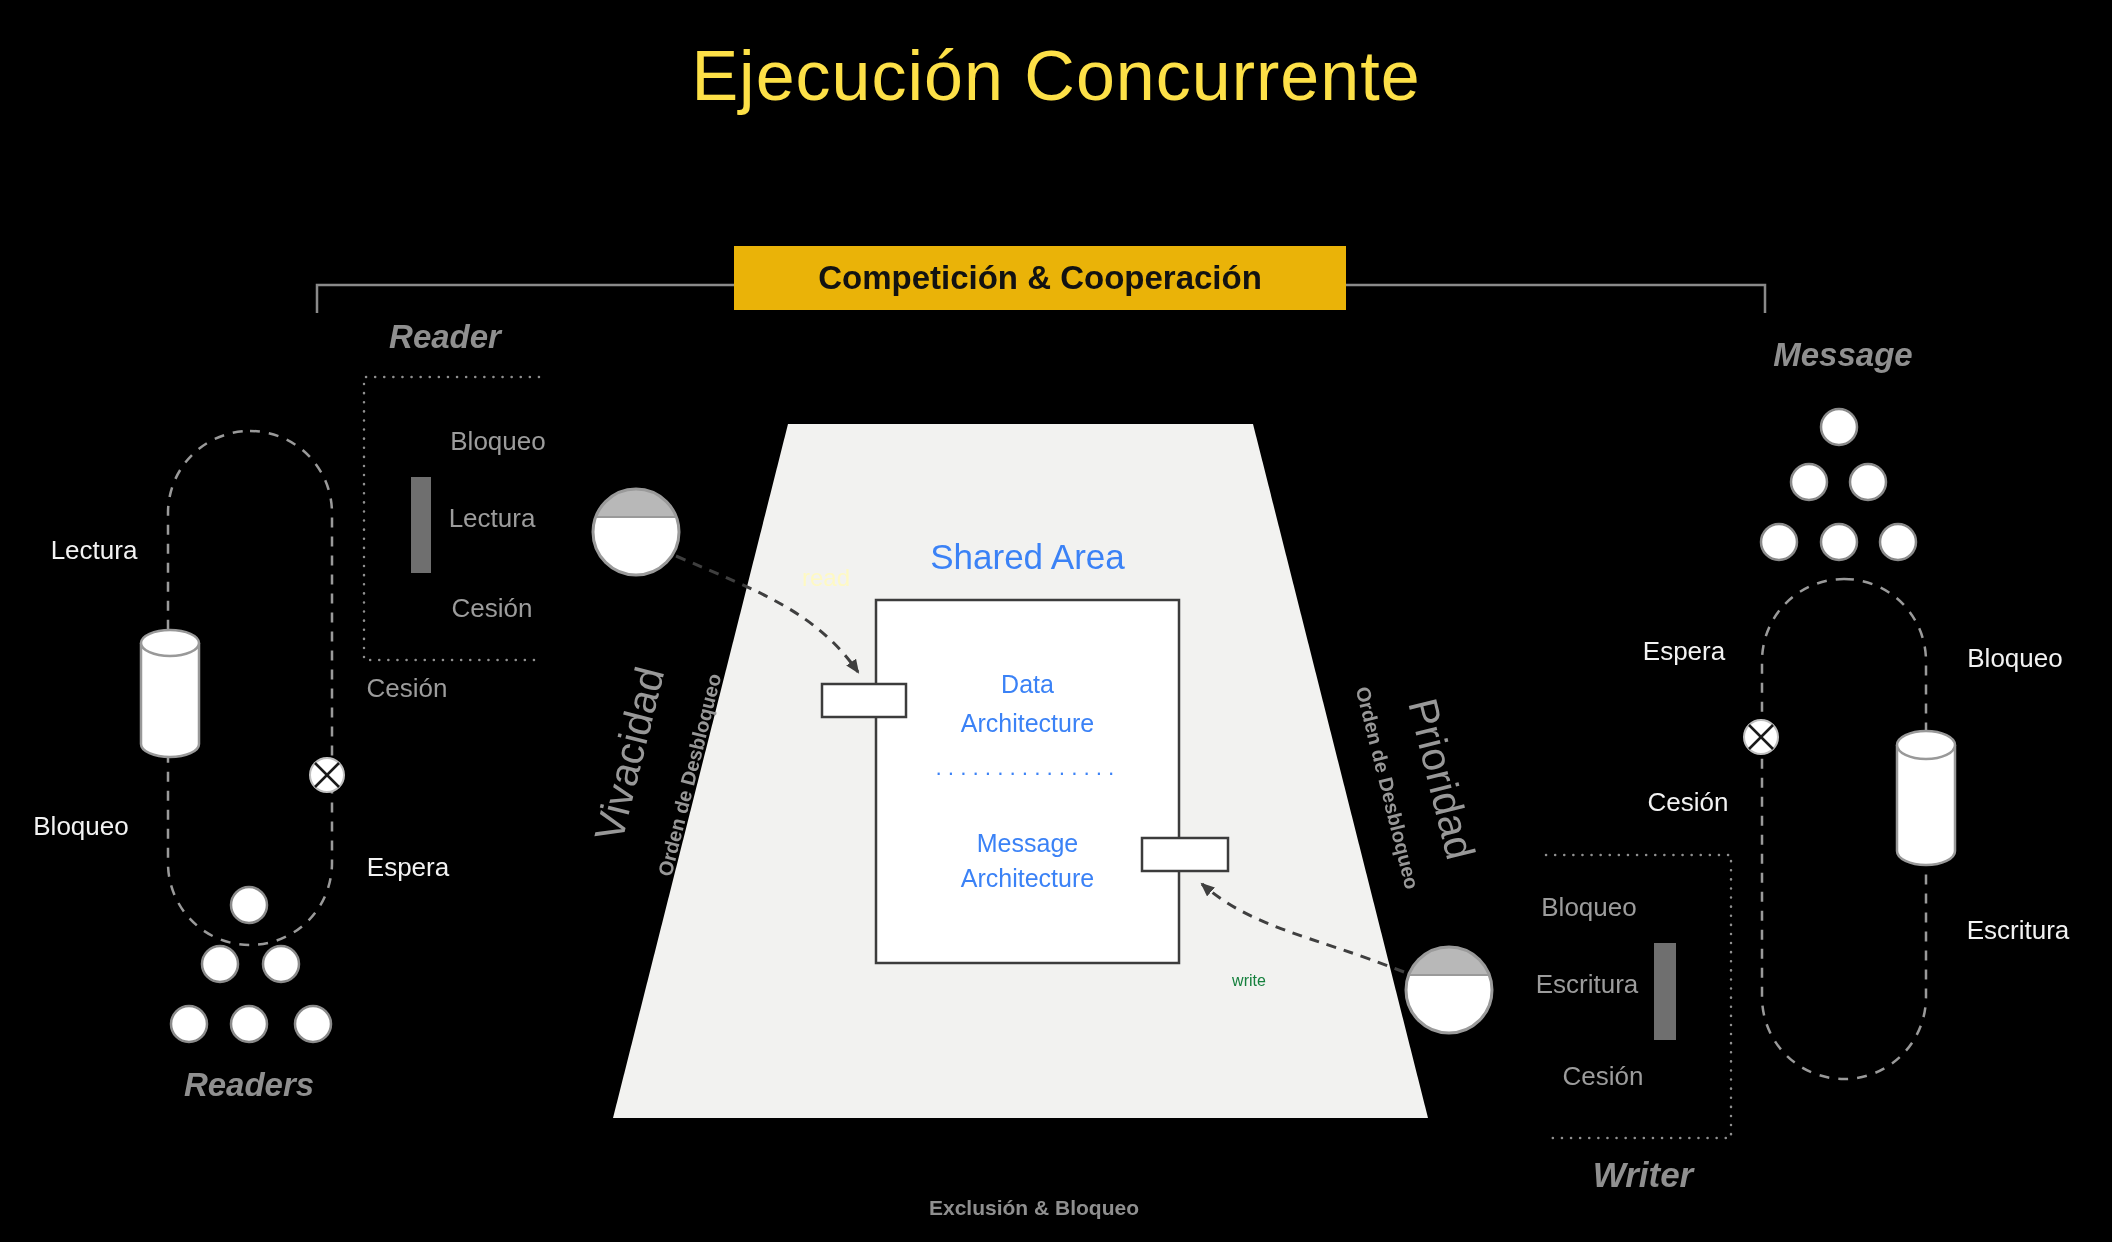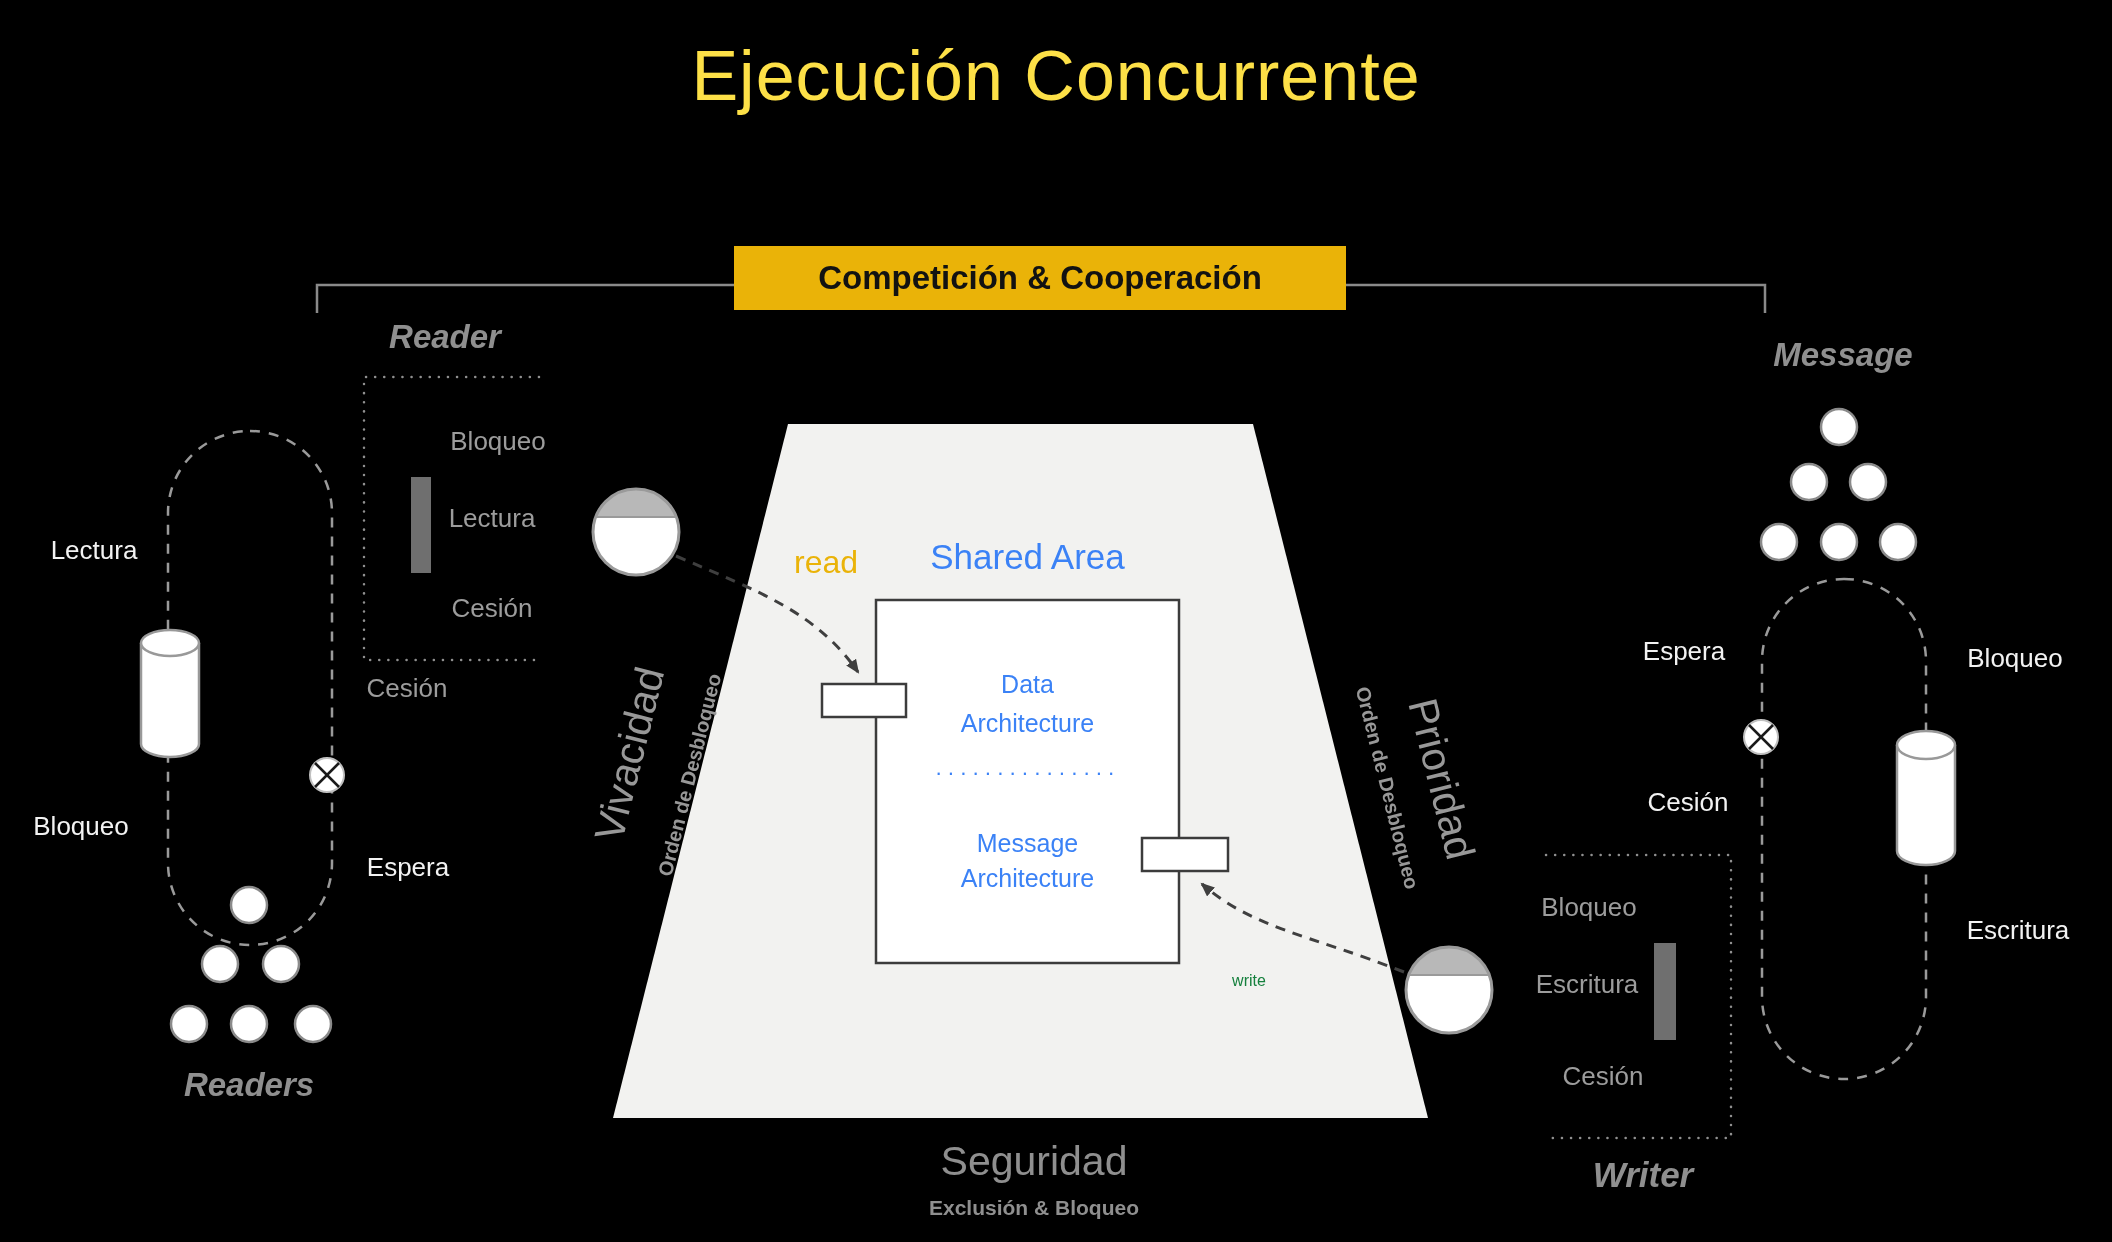--- a/index.html
+++ b/index.html
@@ -138,29 +138,28 @@
   <div class="lbl dark center" style="left:877px;top:537px;width:301px;font-size:35px;font-weight:500;">Shared Area</div>
   <div class="lbl dark center" style="left:876px;top:665px;width:303px;font-size:25px;line-height:39px;">
     <div>Data</div>
     <div>Architecture</div>
   </div>
   <div class="lbl dark center" style="left:876px;top:760px;width:303px;font-size:22px;letter-spacing:5px;">···············</div>
   <div class="lbl dark center" style="left:876px;top:826px;width:303px;font-size:25px;line-height:35px;">
     <div>Message</div>
     <div>Architecture</div>
   </div>
-  <div class="lbl center" style="left:766px;top:544px;width:120px;font-size:32px;color:#eab308;">read</div>
+  <div class="lbl center" style="left:766px;top:564px;width:120px;font-size:24px;color:#fef9c3;">read</div>
   <div class="lbl center" style="left:1189px;top:972px;width:120px;font-size:16px;color:#15803d;">write</div>
 
   <div class="lbl rot" style="left:630px;top:754px;transform:translate(-50%,-50%) rotate(-76deg);font-size:41px;color:#989898;">Vivacidad</div>
   <div class="lbl rot sub" style="left:690px;top:775px;transform:translate(-50%,-50%) rotate(-76deg);font-size:20px;color:#989898;">Orden de Desbloqueo</div>
   <div class="lbl rot" style="left:1441px;top:779px;transform:translate(-50%,-50%) rotate(76deg);font-size:41px;color:#989898;">Prioridad</div>
   <div class="lbl rot sub" style="left:1387px;top:788px;transform:translate(-50%,-50%) rotate(76deg);font-size:20px;color:#989898;">Orden de Desbloqueo</div>
 
-  <div class="lbl center" style="left:884px;top:1138px;width:300px;font-size:41px;color:#8f8f8f;">Seguridad</div>
   <div class="lbl center sub" style="left:874px;top:1196px;width:320px;font-size:21px;color:#8f8f8f;">Exclusión &amp; Bloqueo</div>
 
   <div class="lbl ital center" style="left:1733px;top:336px;width:220px;font-size:33px;">Message</div>
   <div class="lbl white center" style="left:1609px;top:636px;width:150px;font-size:26px;">Espera</div>
   <div class="lbl white center" style="left:1940px;top:643px;width:150px;font-size:26px;">Bloqueo</div>
   <div class="lbl white center" style="left:1613px;top:787px;width:150px;font-size:26px;">Cesión</div>
   <div class="lbl white center" style="left:1938px;top:915px;width:160px;font-size:26px;">Escritura</div>
   <div class="lbl gray center" style="left:1519px;top:892px;width:140px;font-size:26px;">Bloqueo</div>
   <div class="lbl gray center" style="left:1512px;top:969px;width:150px;font-size:26px;">Escritura</div>
   <div class="lbl gray center" style="left:1533px;top:1061px;width:140px;font-size:26px;">Cesión</div>

